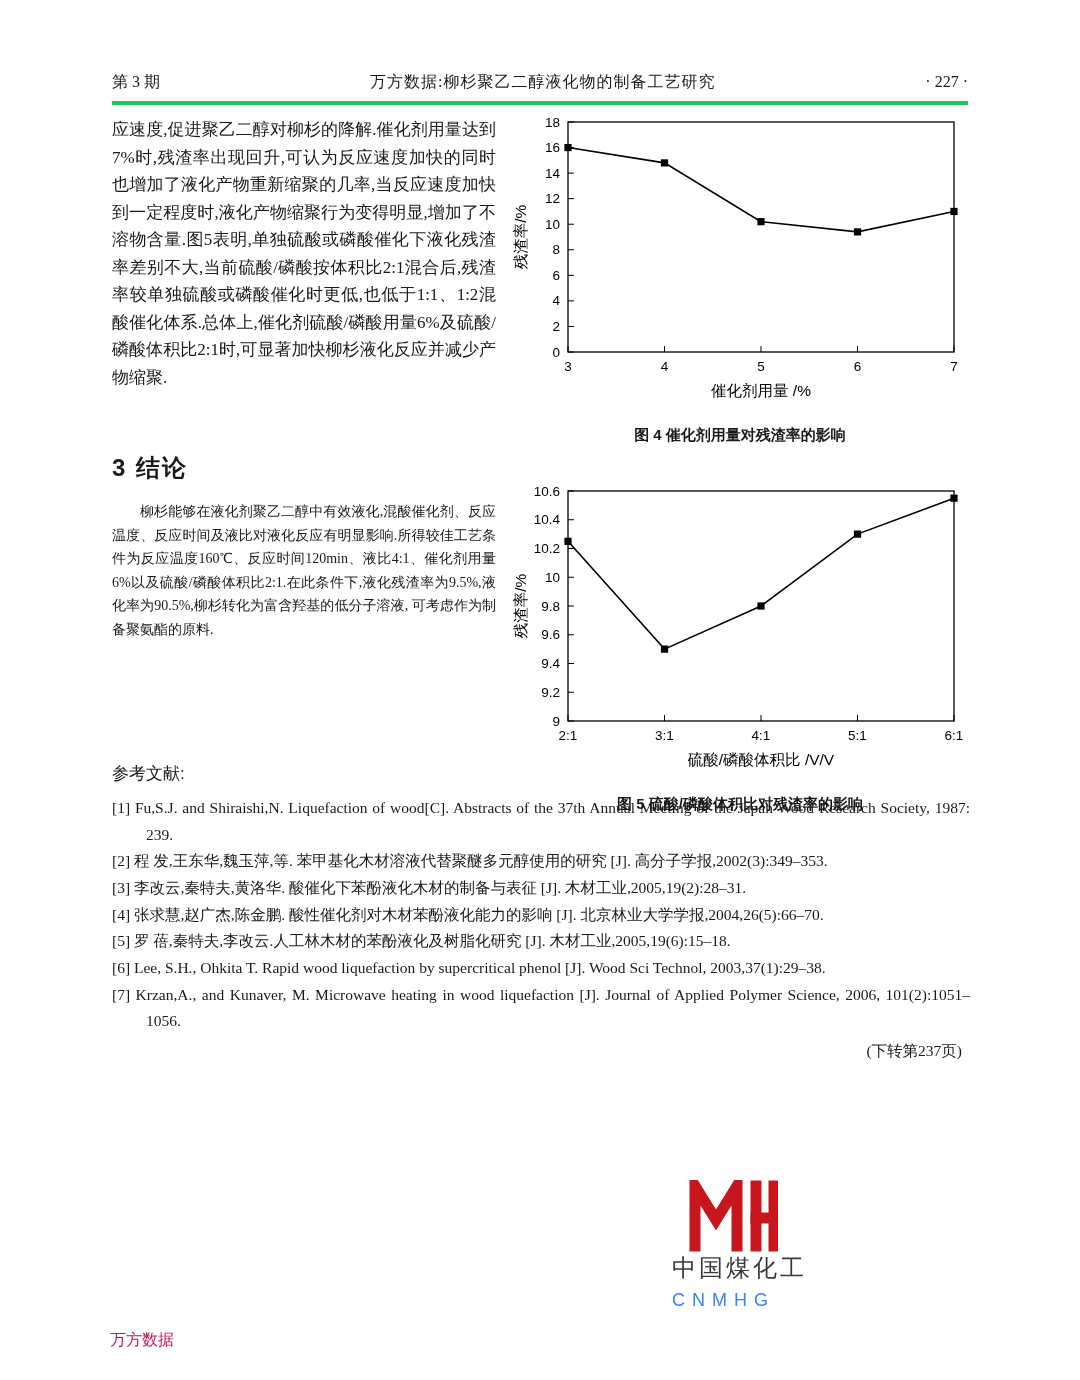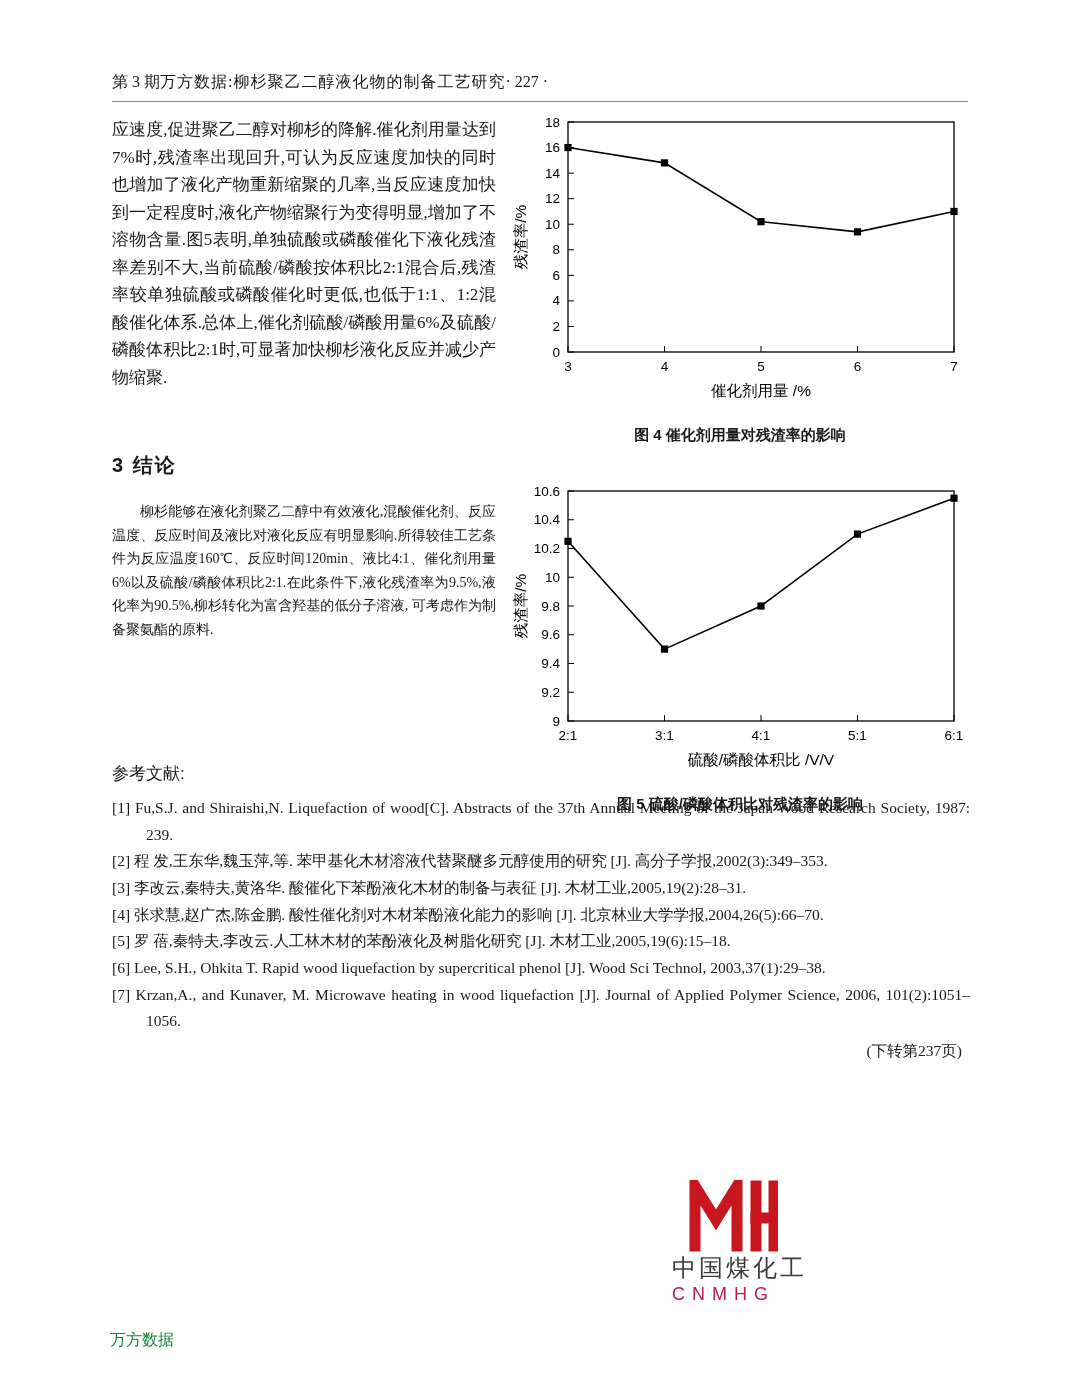--- a/index.html
+++ b/index.html
@@ -4,31 +4,31 @@
 <style>
   * { margin:0; padding:0; box-sizing:border-box; }
   html,body { background:#e8e8e8; }
   body { font-family:"Liberation Serif", serif; color:#1a1a1a; }
   .page {
     position:relative; width:1080px; height:1380px;
     background:#ffffff; margin:0 auto; overflow:hidden;
   }
   .header {
     position:absolute; left:112px; right:112px; top:72px;
-    display:flex; justify-content:flex-start; align-items:baseline;
-    font-size:16px; padding-bottom:8px; border-bottom:1px solid #22c55e;
+    display:flex; justify-content:space-between; align-items:baseline;
+    font-size:16px; padding-bottom:8px; border-bottom:4px solid #22c55e;
   }
   .header .mid { letter-spacing:1px; }
   .col-left {
     position:absolute; left:112px; top:116px; width:384px;
     font-size:17px; line-height:1.62; text-align:justify;
   }
   .section-heading {
     position:absolute; left:112px; top:452px; width:384px;
-    font-size:20px; font-weight:bold; letter-spacing:2px;
+    font-size:24px; font-weight:bold; letter-spacing:2px;
     font-family:"Liberation Sans", sans-serif;
   }
   .conclusion {
     position:absolute; left:112px; top:500px; width:384px;
     font-size:14px; line-height:1.68; text-align:justify; text-indent:2em;
   }
   .charts { position:absolute; left:510px; top:110px; width:460px; }
   .chart-block { width:460px; }
   .chart-block + .chart-block { margin-top:34px; }
   svg.chart { display:block; }
@@ -48,25 +48,25 @@
   .turn-note {
     position:absolute; right:118px; top:1041px; font-size:15.5px;
   }
   .logo { position:absolute; left:672px; top:1180px; display:flex; align-items:center;flex-direction:column; }
   .logo-mark { margin-right:14px; }
   .logo-text .cn {
     font-size:24px; color:#3a3a3a; letter-spacing:3px;
     font-family:"Liberation Sans", sans-serif;
   }
   .logo-text .en {
-    font-size:18px; color:#be185d; letter-spacing:7px; 
+    font-size:18px; color:#3b82f6; letter-spacing:7px; margin-top:6px;
     font-family:"Liberation Sans", sans-serif;
   }
   .watermark {
-    position:absolute; left:110px; top:1330px; font-size:16px; color:#15803d;
+    position:absolute; left:110px; top:1330px; font-size:16px; color:#be185d;
     font-family:"Liberation Sans", sans-serif;
   }
 </style>
 </head>
 <body>
 
 <div class="page">
 
   <div class="header">
     <span>第 3 期</span>

